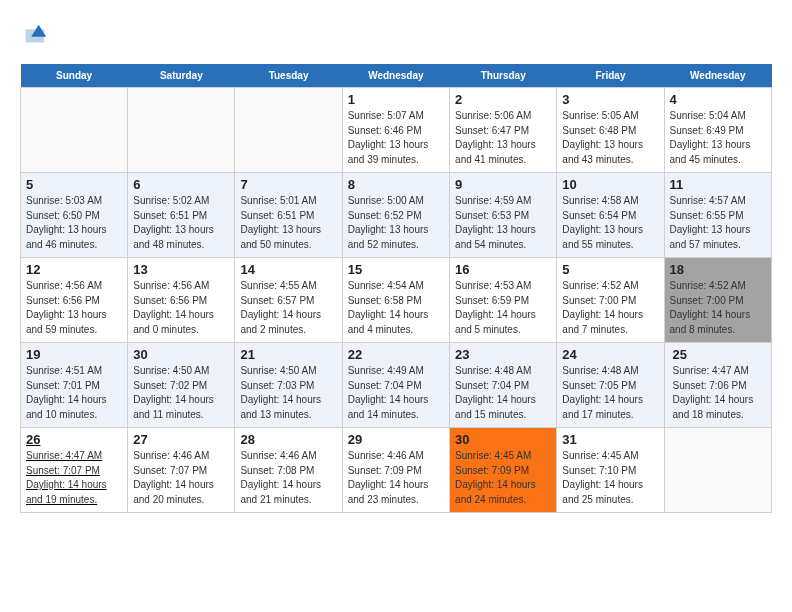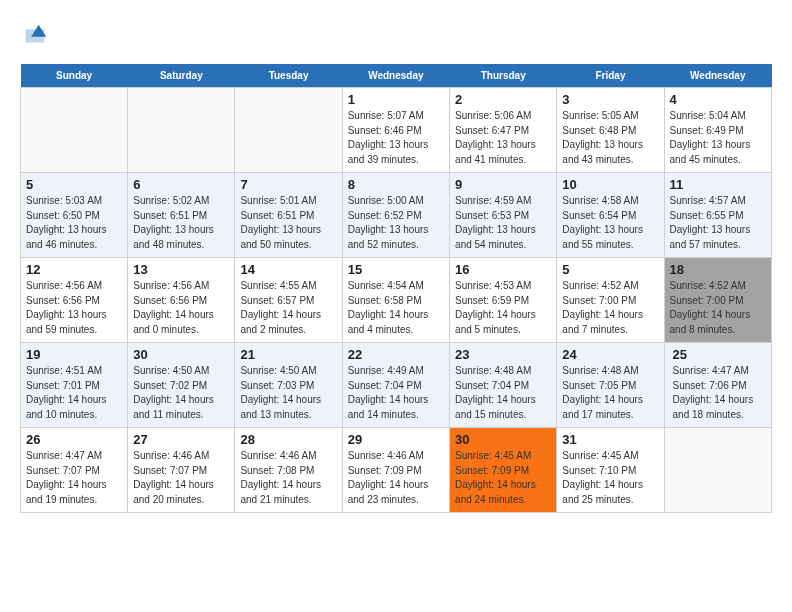--- a/index.html
+++ b/index.html
@@ -219,21 +219,21 @@
         <td style="background-color: rgb(238, 243, 251);">
           <span class="day-number">24</span>
           <div class="day-info">Sunrise: 4:48 AM<br>Sunset: 7:05 PM<br>Daylight: 14 hours<br>and 17 minutes.</div>
         </td>
         <td style="background-color: rgb(238, 243, 251); padding-left: 8px;">
           <span class="day-number">25</span>
           <div class="day-info">Sunrise: 4:47 AM<br>Sunset: 7:06 PM<br>Daylight: 14 hours<br>and 18 minutes.</div>
         </td>
       </tr>
       <tr>
-        <td style="background-color: rgb(255, 255, 255);">
+        <td style="background-color: rgb(255, 255, 255); text-decoration: underline;">
           <span class="day-number">26</span>
           <div class="day-info">Sunrise: 4:47 AM<br>Sunset: 7:07 PM<br>Daylight: 14 hours<br>and 19 minutes.</div>
         </td>
         <td style="background-color: rgb(255, 255, 255);">
           <span class="day-number">27</span>
           <div class="day-info">Sunrise: 4:46 AM<br>Sunset: 7:07 PM<br>Daylight: 14 hours<br>and 20 minutes.</div>
         </td>
         <td style="background-color: rgb(255, 255, 255);">
           <span class="day-number">28</span>
           <div class="day-info">Sunrise: 4:46 AM<br>Sunset: 7:08 PM<br>Daylight: 14 hours<br>and 21 minutes.</div>

